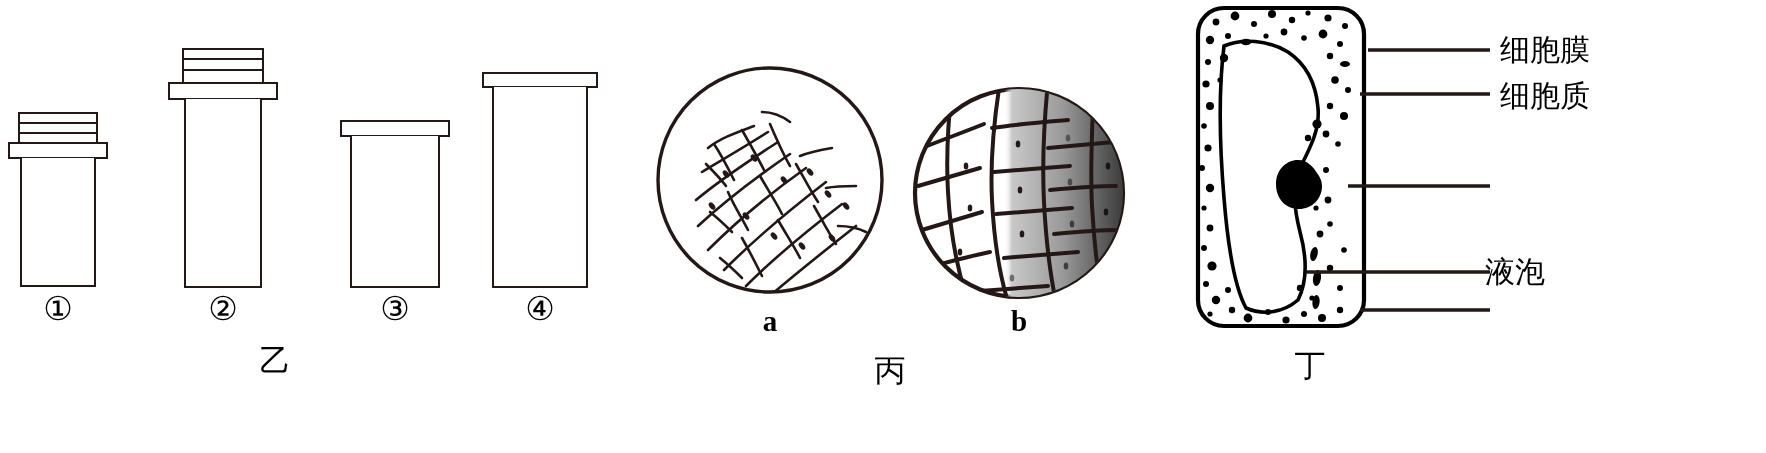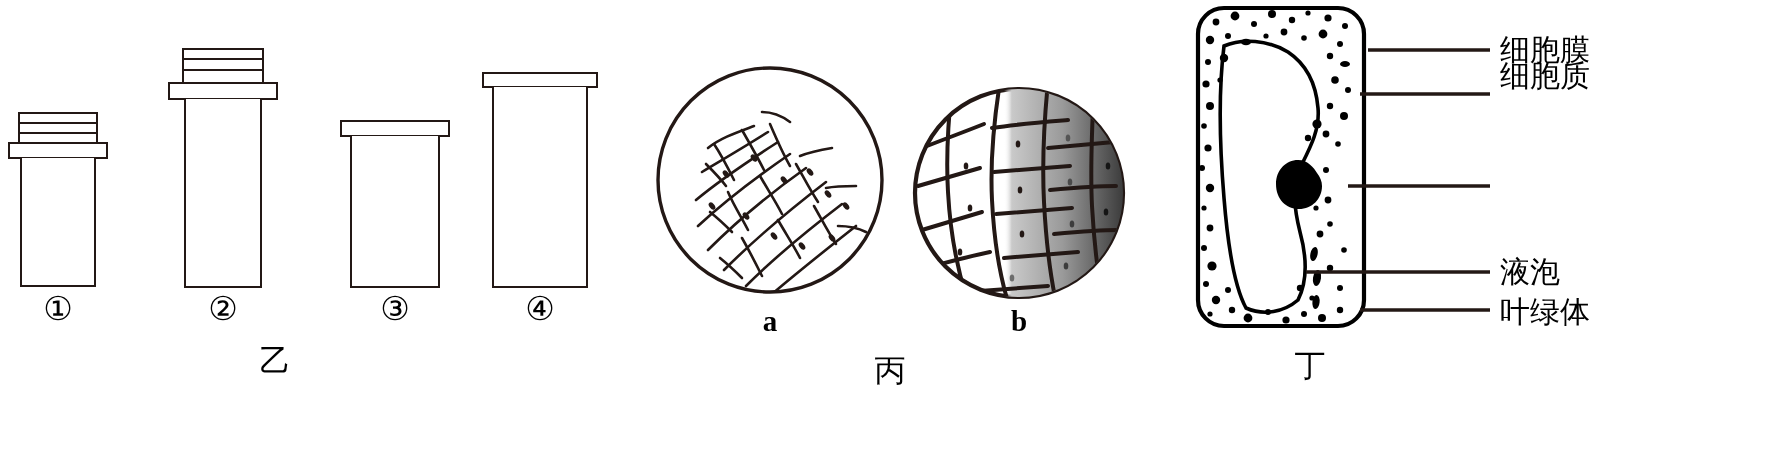--- a/index.html
+++ b/index.html
@@ -345,20 +345,19 @@
       <g stroke="#231815" stroke-width="3.4" stroke-linecap="butt" fill="none">
         <line x1="208" y1="50" x2="330" y2="50"></line>
         <line x1="200" y1="94" x2="330" y2="94"></line>
         <line x1="188" y1="186" x2="330" y2="186"></line>
         <line x1="146" y1="272" x2="330" y2="272"></line>
         <line x1="200" y1="310" x2="330" y2="310"></line>
       </g>
     </svg>
 
     <div class="cell-label" style="left:340px;top:30px;">细胞膜</div>
-    <div class="cell-label" style="left:340px;top:56px;">细胞质</div>
-    <div class="cell-label" style="left:340px;top:252px;text-align:center;">液泡</div>
-    <div class="cell-label" style="left:340px;top:292px;">叶绿体</div>
+    <div class="cell-label" style="left:340px;top:76px;">细胞质</div>
+    <div class="cell-label" style="left:325px;top:252px;text-align:center;">液泡</div>
 
     <div class="group-caption" style="left:90px;top:345px;width:120px;">丁</div>
   </div>
 
 </div>
 
 </body></html>

